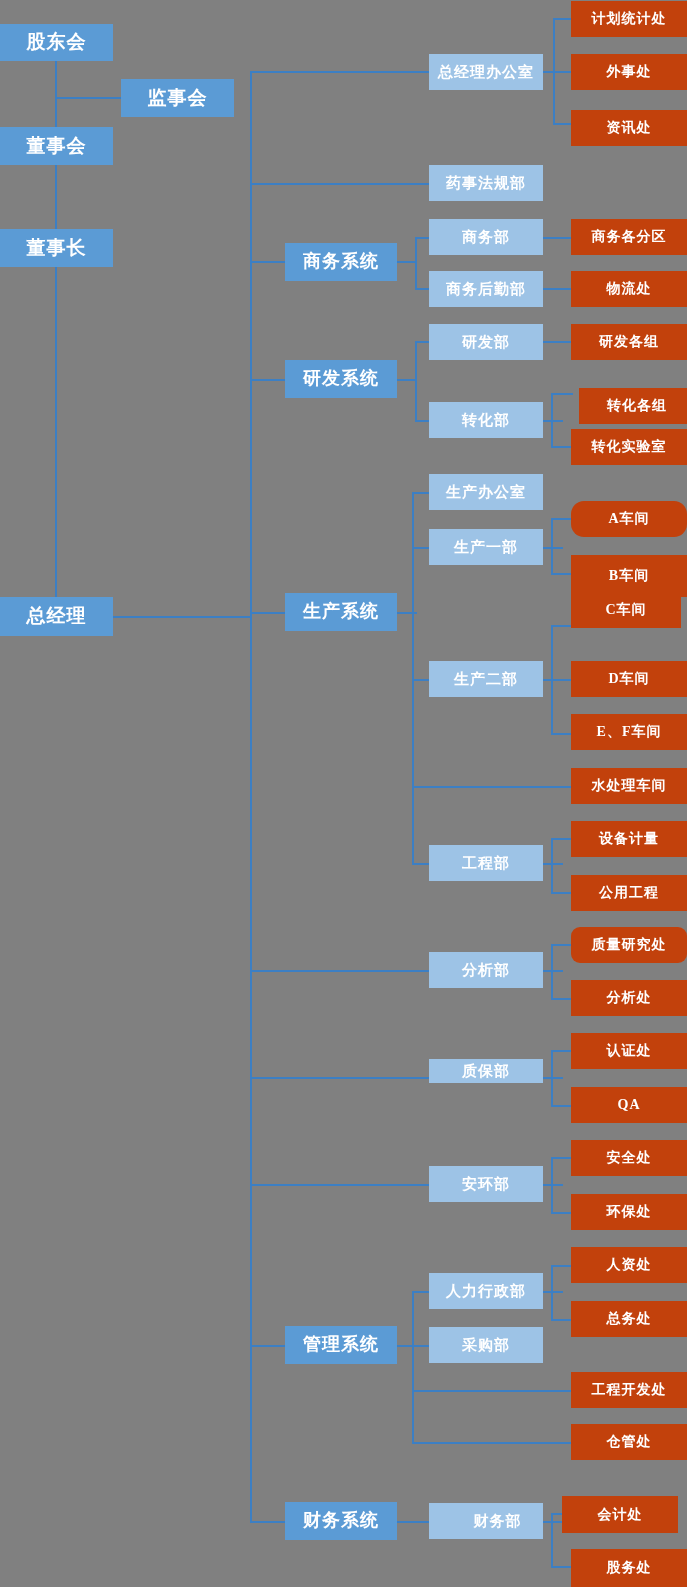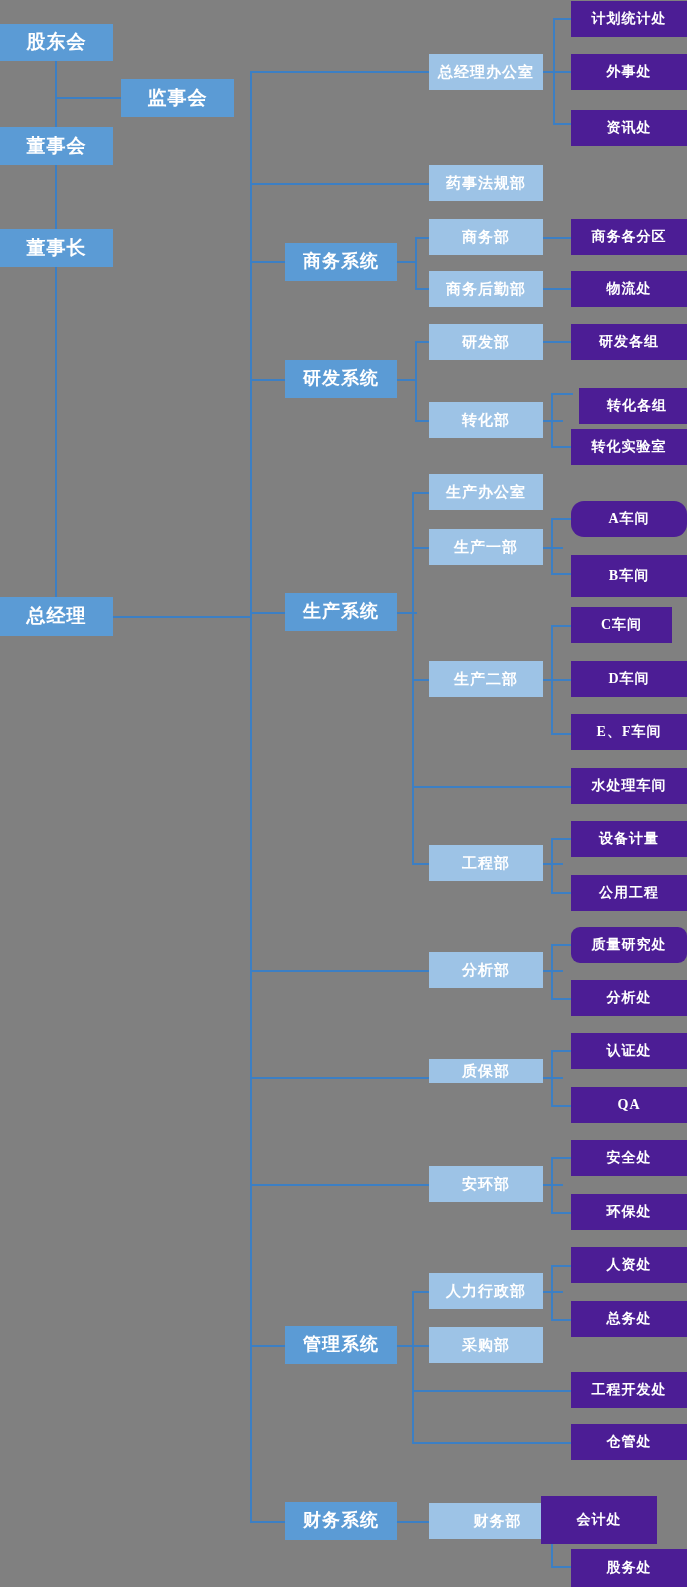--- a/index.html
+++ b/index.html
@@ -23,21 +23,21 @@
     color:#ffffff;
     font-weight:bold;
     text-align:center;
     line-height:1.1;
     white-space:nowrap;
     letter-spacing:1px;
   }
   .lv1{ background:#5B9BD5; font-size:19px; }
   .lv2{ background:#5B9BD5; font-size:18px; }
   .lv3{ background:#9DC3E6; font-size:15px; }
-  .lv4{ background:#4c1d95; font-size:14px; }
+  .lv4{ background:#c2410c; font-size:14px; }
   .ln{
     position:absolute;
     background:#3C7FC4;
   }
   .ln.h{ height:2px; }
   .ln.v{ width:2px; }
 </style>
 </head>
 <body>
 
@@ -139,21 +139,21 @@
 
   <div class="node lv4" style="left:571px;top:501px;width:116px;height:36px;border-radius:13px;">A车间</div>
   <div class="node lv4" style="left:571px;top:555px;width:116px;height:42px;">B车间</div>
 
   <div class="ln h" style="left:543px;top:679px;width:20px;"></div>
   <div class="ln v" style="left:551px;top:625px;height:108px;"></div>
   <div class="ln h" style="left:551px;top:625px;width:22px;"></div>
   <div class="ln h" style="left:551px;top:679px;width:22px;"></div>
   <div class="ln h" style="left:551px;top:733px;width:22px;"></div>
 
-  <div class="node lv4" style="left:571px;top:607px;width:101px;height:36px;">C车间</div>
+  <div class="node lv4" style="left:571px;top:592px;width:110px;height:36px;">C车间</div>
   <div class="node lv4" style="left:571px;top:661px;width:116px;height:36px;">D车间</div>
   <div class="node lv4" style="left:571px;top:714px;width:116px;height:36px;">E、F车间</div>
 
   <div class="node lv4" style="left:571px;top:768px;width:116px;height:36px;">水处理车间</div>
 
   <div class="ln h" style="left:543px;top:863px;width:20px;"></div>
   <div class="ln v" style="left:551px;top:838px;height:55px;"></div>
   <div class="ln h" style="left:551px;top:838px;width:22px;"></div>
   <div class="ln h" style="left:551px;top:892px;width:22px;"></div>
 
@@ -221,16 +221,16 @@
   <div class="node lv2" style="left:285px;top:1502px;width:112px;height:38px;">财务系统</div>
 
   <div class="ln h" style="left:397px;top:1521px;width:34px;"></div>
   <div class="node lv3" style="left:429px;top:1503px;width:114px;height:36px;padding-left:23px;">财务部</div>
 
   <div class="ln h" style="left:543px;top:1521px;width:20px;"></div>
   <div class="ln v" style="left:551px;top:1513px;height:55px;"></div>
   <div class="ln h" style="left:551px;top:1513px;width:22px;"></div>
   <div class="ln h" style="left:551px;top:1566px;width:22px;"></div>
 
-  <div class="node lv4" style="left:541px;top:1496px;width:116px;height:48px;">会计处</div>
+  <div class="node lv4" style="left:562px;top:1496px;width:116px;height:37px;">会计处</div>
   <div class="node lv4" style="left:571px;top:1549px;width:116px;height:38px;">股务处</div>
 
 </div>
 
 </body></html>

